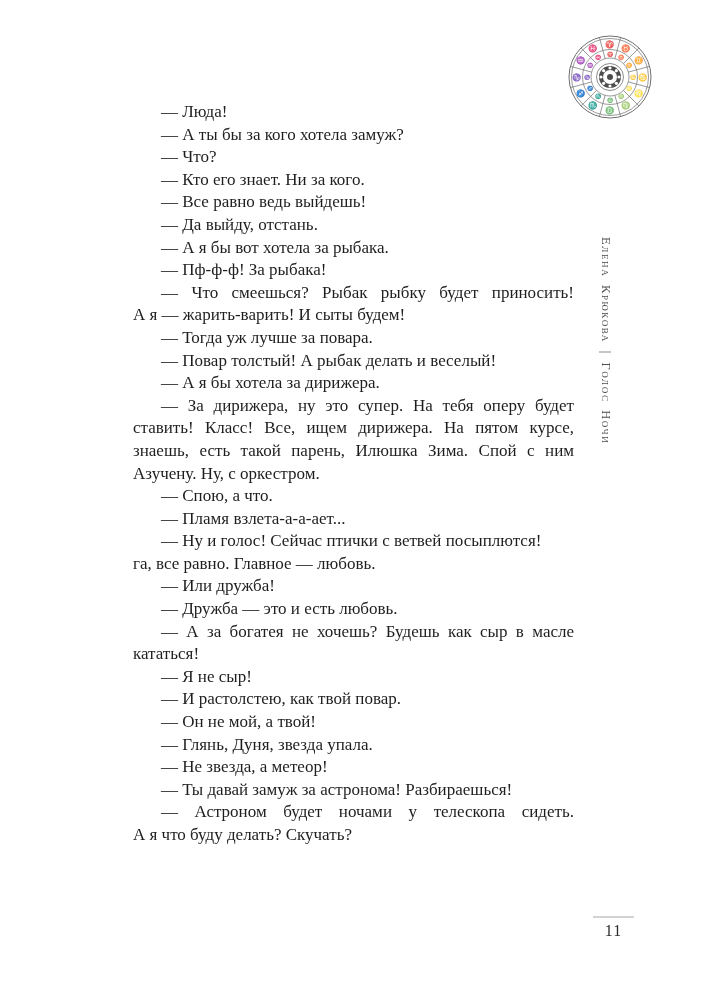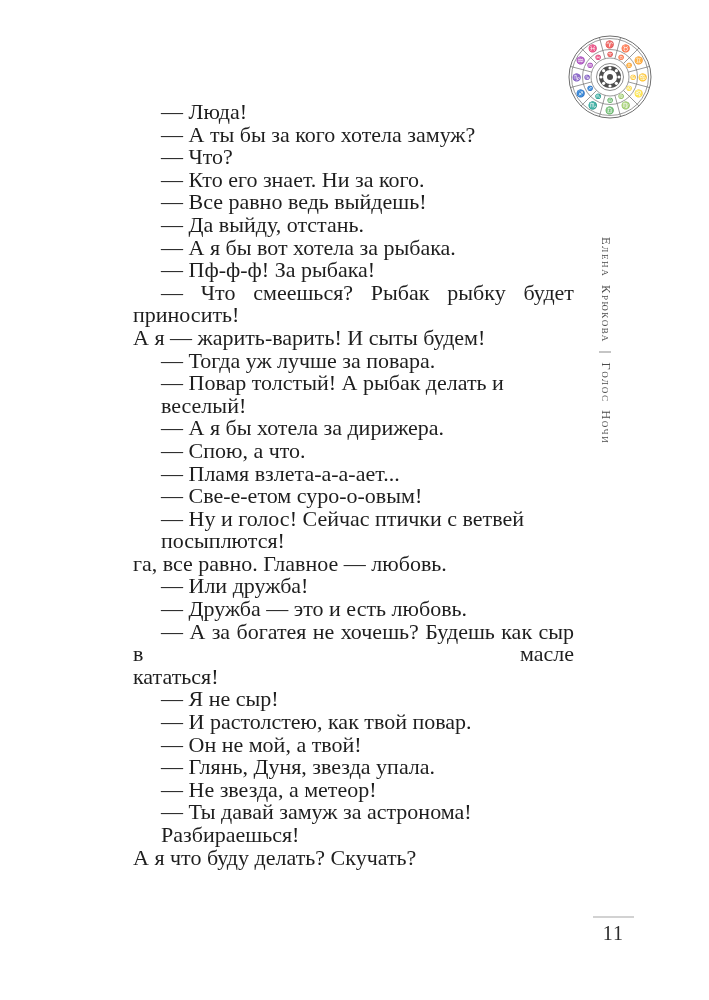--- a/index.html
+++ b/index.html
@@ -29,21 +29,21 @@
     letter-spacing:1.6px;
     word-spacing:3px;
     color:#4b4b4b;
     white-space:nowrap;
   }
   
   .text-block{
     position:absolute;
     left:133px;top:101px;
     width:441px;
-    font-size:22px;
+    font-size:17px;
     line-height:22.6px;
     color:#1e1e1e;
   }
   .para{margin:0;}
   .line{
     text-align:left;
   }
   .line.justify{
     text-align:justify;
     text-align-last:justify;
@@ -60,21 +60,21 @@
     position:absolute;
     left:593px;top:916px;
     width:41px;height:2px;
     background:#d2d2d2;
   }
   .page-number{
     position:absolute;
     left:593px;top:922px;
     width:41px;
     text-align:center;
-    font-size:20px;
+    font-size:16px;
     letter-spacing:1px;
     color:#2d2d2d;
     font-family:"Liberation Serif", serif;
   }
 </style>
 </head>
 <body>
 
 <div class="book-page">
 
@@ -166,27 +166,30 @@
       <div class="para">
         <div class="line indent">— Тогда уж лучше за повара.</div>
       </div>
       <div class="para">
         <div class="line indent">— Повар толстый! А рыбак делать и веселый!</div>
       </div>
       <div class="para">
         <div class="line indent">— А я бы хотела за дирижера.</div>
       </div>
       <div class="para">
+        <div class="line justify indent">— За дирижера, ну это супер. На тебя оперу будет</div>
+        <div class="line justify">ставить! Класс! Все, ищем дирижера. На пятом курсе,</div>
+        <div class="line justify">знаешь, есть такой парень, Илюшка Зима. Спой с ним</div>
+        <div class="line">Азучену. Ну, с оркестром.</div>
+      </div>
+      <div class="para">
         <div class="line indent">— Спою, а что.</div>
       </div>
       <div class="para">
         <div class="line indent">— Пламя взлета-а-а-ает...</div>
-      </div>
-      <div class="para">
-        <div class="line indent">— Све-е-етом суро-о-овым!</div>
       </div>
       <div class="para">
         <div class="line indent">— Ну и голос! Сейчас птички с ветвей посыплются!</div>
       </div>
       <div class="para">
         <div class="line">га, все равно. Главное — любовь.</div>
       </div>
       <div class="para">
         <div class="line indent">— Или дружба!</div>
       </div>
@@ -209,20 +212,21 @@
       <div class="para">
         <div class="line indent">— Глянь, Дуня, звезда упала.</div>
       </div>
       <div class="para">
         <div class="line indent">— Не звезда, а метеор!</div>
       </div>
       <div class="para">
         <div class="line indent">— Ты давай замуж за астронома! Разбираешься!</div>
       </div>
       <div class="para">
+        <div class="line justify indent">— Астроном будет ночами у телескопа сидеть.</div>
         <div class="line">А я что буду делать? Скучать?</div>
       </div>
     </div>
 
   <div class="footer-divider"></div>
 
   <div class="page-number">11</div>
 
 </div>
 

